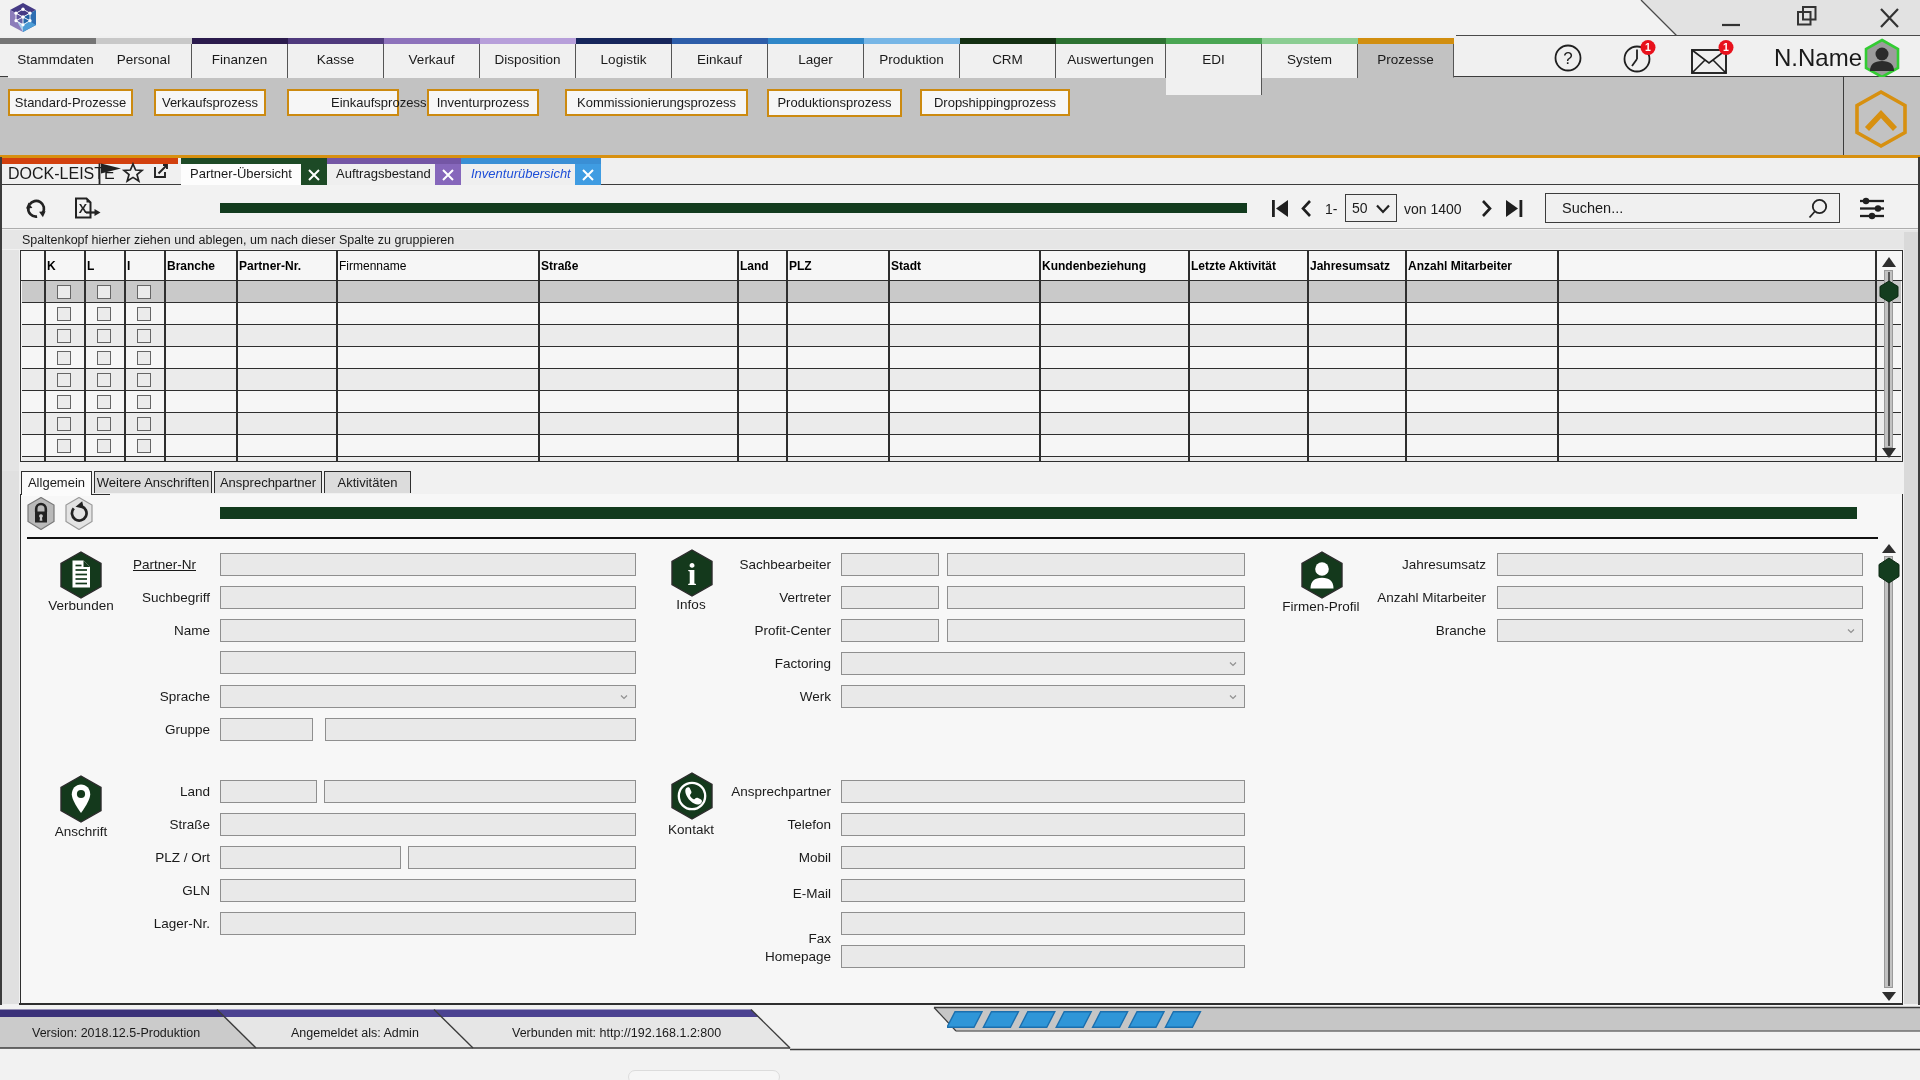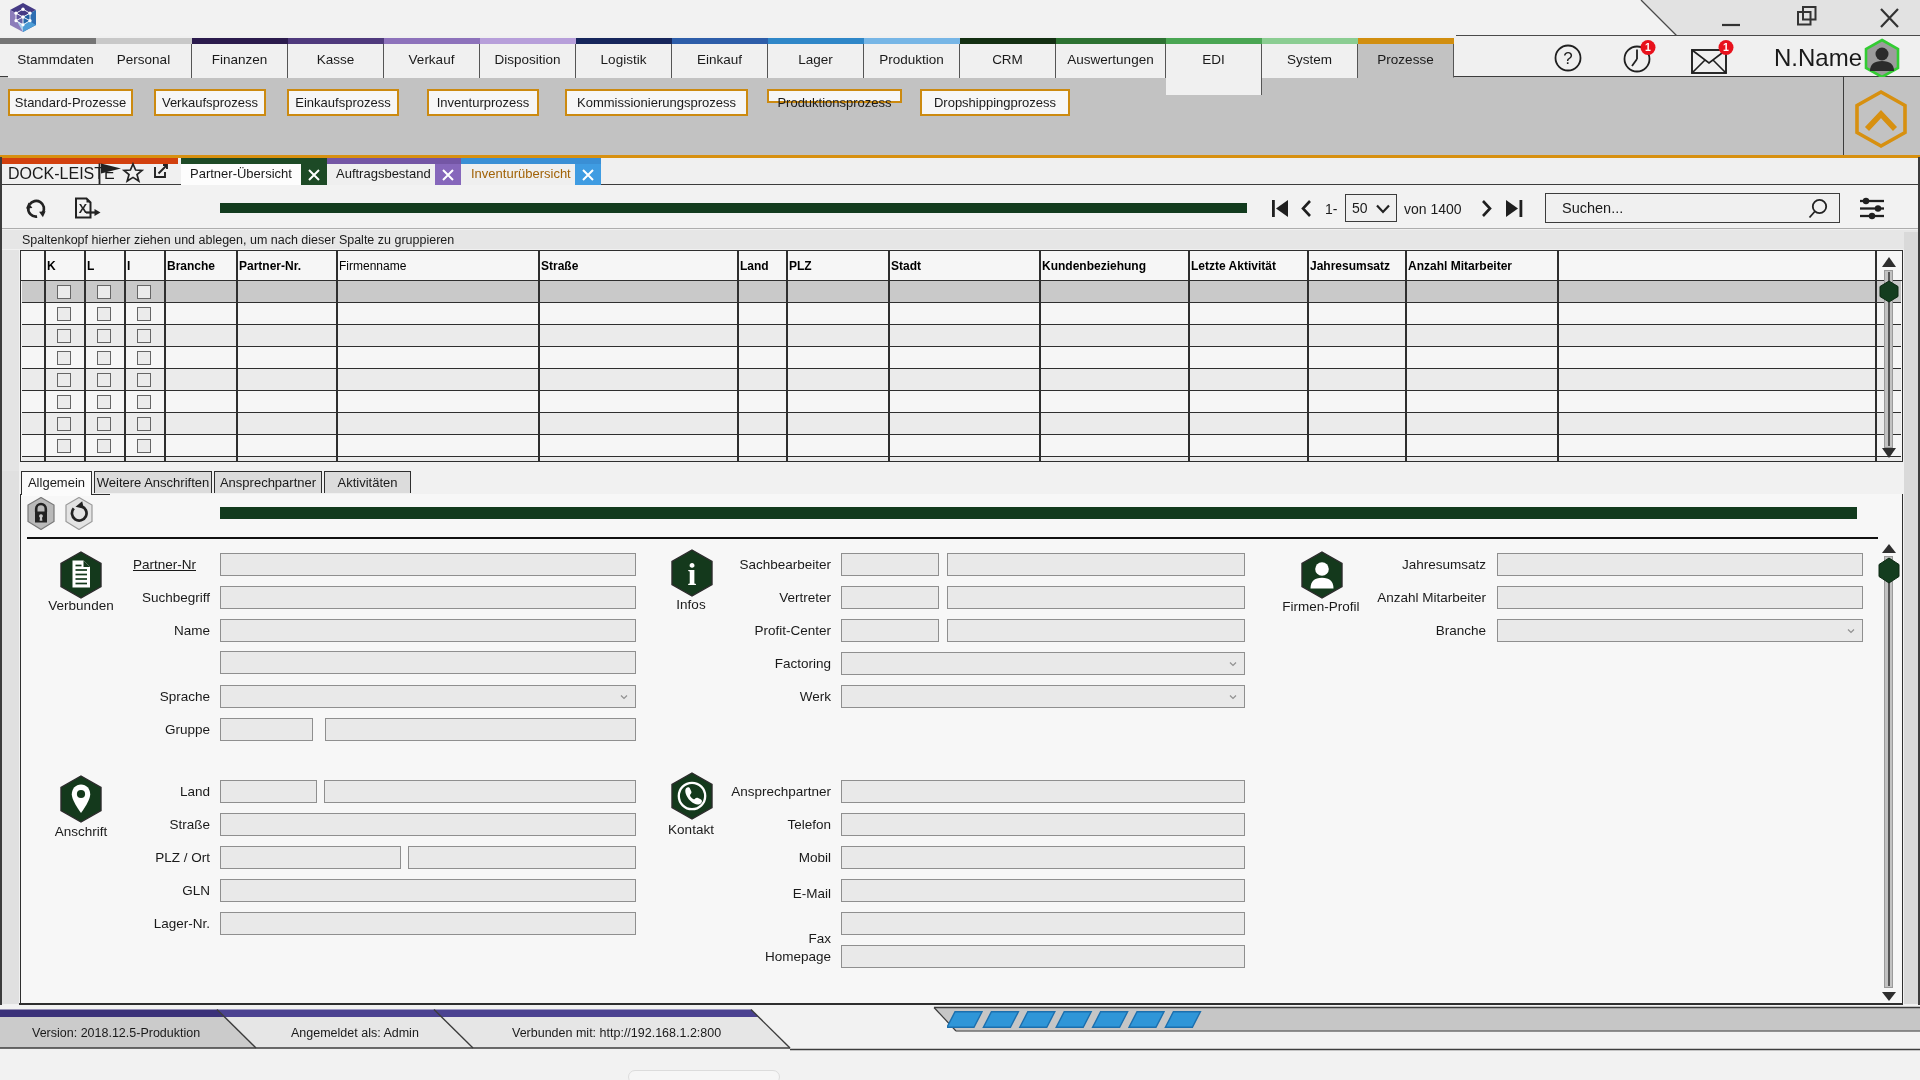--- a/index.html
+++ b/index.html
@@ -99,24 +99,24 @@
 <div class="abs" style="left:1770px;top:41px;width:92px;height:34px;font-size:24px;color:#1a1a1a;text-align:right;line-height:34px;">N.Name</div>
 <svg class="abs" style="left:1862px;top:38px;" width="40" height="42" viewBox="0 0 40 42">
 <polygon points="20,2 36,11 36,30 20,39 4,30 4,11" fill="#9c9c9c" stroke="#33cc33" stroke-width="2.6"></polygon>
 <circle cx="20" cy="16" r="6.5" fill="#2b2b2b"></circle>
 <path d="M8 33 Q8 23 20 23 Q32 23 32 33 Z" fill="#2b2b2b"></path>
 </svg>
 <div class="abs" style="left:1456px;top:35px;width:464px;height:1.3px;background:#4a4a4a;"></div>
 <div class="abs" style="left:0;top:77px;width:1920px;height:78px;background:#c2c2c2;"></div>
 <div class="abs" style="left:8px;top:89px;width:125px;height:27px;background:#f6f6f6;border:2px solid #cc8a10;font-size:13px;color:#1a1a1a;text-align:center;line-height:23px;">Standard-Prozesse</div>
 <div class="abs" style="left:154px;top:89px;width:112px;height:27px;background:#f6f6f6;border:2px solid #cc8a10;font-size:13px;color:#1a1a1a;text-align:center;line-height:23px;">Verkaufsprozess</div>
-<div class="abs" style="left:287px;top:89px;width:112px;height:27px;background:#f6f6f6;border:2px solid #cc8a10;font-size:13px;color:#1a1a1a;text-align:center;line-height:23px;">Einkaufsprozess</div>
+<div class="abs" style="left:287px;top:89px;width:112px;height:27px;background:#f6f6f6;border:2px solid #cc8a10;font-size:13px;color:#1a1a1a;text-align:left;line-height:23px;padding-left:42px;">Einkaufsprozess</div>
 <div class="abs" style="left:427px;top:89px;width:112px;height:27px;background:#f6f6f6;border:2px solid #cc8a10;font-size:13px;color:#1a1a1a;text-align:center;line-height:23px;">Inventurprozess</div>
 <div class="abs" style="left:565px;top:89px;width:183px;height:27px;background:#f6f6f6;border:2px solid #cc8a10;font-size:13px;color:#1a1a1a;text-align:center;line-height:23px;">Kommissionierungsprozess</div>
-<div class="abs" style="left:767px;top:89px;width:135px;height:14px;background:#f6f6f6;border:2px solid #cc8a10;font-size:13px;color:#1a1a1a;text-align:center;line-height:23px;">Produktionsprozess</div>
+<div class="abs" style="left:767px;top:89px;width:135px;height:28px;background:#f6f6f6;border:2px solid #cc8a10;font-size:13px;color:#1a1a1a;text-align:center;line-height:23px;">Produktionsprozess</div>
 <div class="abs" style="left:920px;top:89px;width:150px;height:27px;background:#f6f6f6;border:2px solid #cc8a10;font-size:13px;color:#1a1a1a;text-align:center;line-height:23px;">Dropshippingprozess</div>
 <div class="abs" style="left:1843px;top:77px;width:1.3px;height:78px;background:#3c3c3c;"></div>
 <svg class="abs" style="left:1850px;top:88px;" width="62" height="62" viewBox="0 0 62 62">
 <polygon points="31,4 55,17.5 55,44.5 31,58 7,44.5 7,17.5" fill="none" stroke="#d79010" stroke-width="3.6"></polygon>
 <path d="M17 41 L31 26 L45 41" fill="none" stroke="#d79010" stroke-width="5.5"></path>
 </svg>
 <div class="abs" style="left:0;top:155px;width:1920px;height:3px;background:#d79010;"></div>
 <div class="abs" style="left:0;top:158px;width:1920px;height:27px;background:#f0f0f0;border-bottom:1.5px solid #3c3c3c;"></div>
 <div class="abs" style="left:2px;top:158px;width:176px;height:5.5px;background:#d2400e;"></div>
 <div class="abs" style="left:8px;top:163px;width:100px;height:22px;font-size:16px;color:#1a1a1a;line-height:22px;white-space:nowrap;">DOCK-LEISTE</div>
@@ -135,21 +135,21 @@
   </svg>
 <div class="abs" style="left:327px;top:158px;width:134px;height:27px;background:#efefef;border-right:1px solid #444;"></div>
 <div class="abs" style="left:327px;top:158px;width:134px;height:5.5px;background:#7456a5;"></div>
 <div class="abs" style="left:336px;top:163px;font-size:13px;color:#1a1a1a;line-height:22px;white-space:nowrap;">Auftragsbestand</div>
 <div class="abs" style="left:435px;top:163.5px;width:26px;height:21.5px;background:#8667bb;"></div>
 <svg class="abs" style="left:435px;top:163.5px;" width="26" height="22" viewBox="0 0 26 22">
     <path d="M8 6 L18 16 M18 6 L8 16" stroke="#fff" stroke-width="2" fill="none"></path>
   </svg>
 <div class="abs" style="left:461px;top:158px;width:140px;height:27px;background:#efefef;border-right:1px solid #444;"></div>
 <div class="abs" style="left:461px;top:158px;width:140px;height:5.5px;background:#3a8fd5;"></div>
-<div class="abs" style="left:471px;top:163px;font-size:13px;color:#a16207;line-height:22px;white-space:nowrap;">Inventurübersicht</div>
+<div class="abs" style="left:471px;top:163px;font-size:13px;color:#1d4ed8;line-height:22px;white-space:nowrap;font-style:italic;">Inventurübersicht</div>
 <div class="abs" style="left:575px;top:163.5px;width:26px;height:21.5px;background:#3f9ce2;"></div>
 <svg class="abs" style="left:575px;top:163.5px;" width="26" height="22" viewBox="0 0 26 22">
     <path d="M8 6 L18 16 M18 6 L8 16" stroke="#fff" stroke-width="2" fill="none"></path>
   </svg>
 <div class="abs" style="left:0;top:185px;width:1920px;height:44px;background:#f2f2f2;border-bottom:1px solid #adadad;"></div>
 <svg class="abs" style="left:25px;top:198px;" width="22" height="22" viewBox="0 0 22 22">
 <path d="M4.6 6.5 A7.8 7.8 0 0 1 17.75 14.9" fill="none" stroke="#222" stroke-width="2.7"></path>
 <path d="M12.1 18.55 A7.8 7.8 0 0 1 3.4 9.25" fill="none" stroke="#222" stroke-width="2.7"></path>
 <polygon points="20.6,13.2 14.1,13.8 17.9,19.3" fill="#222"></polygon>
 <polygon points="1.0,10.6 7.4,9.9 3.6,4.6" fill="#222"></polygon>

